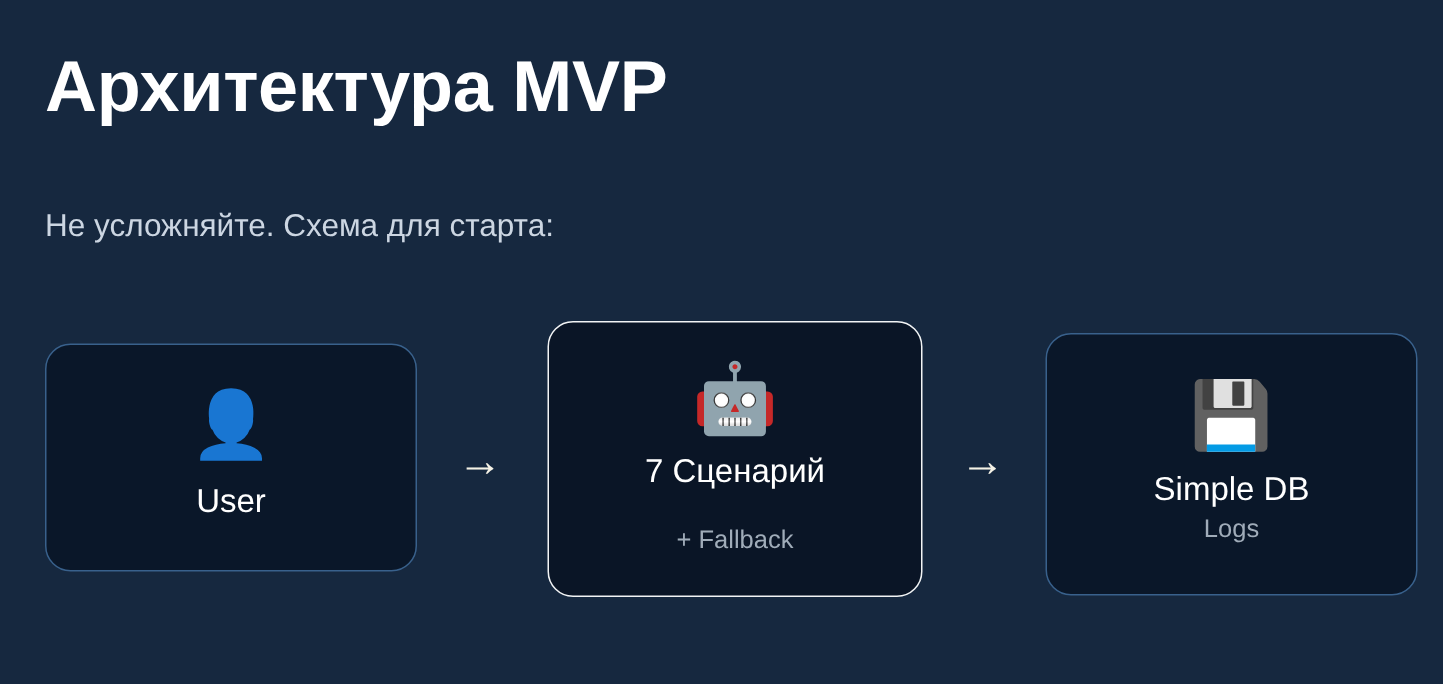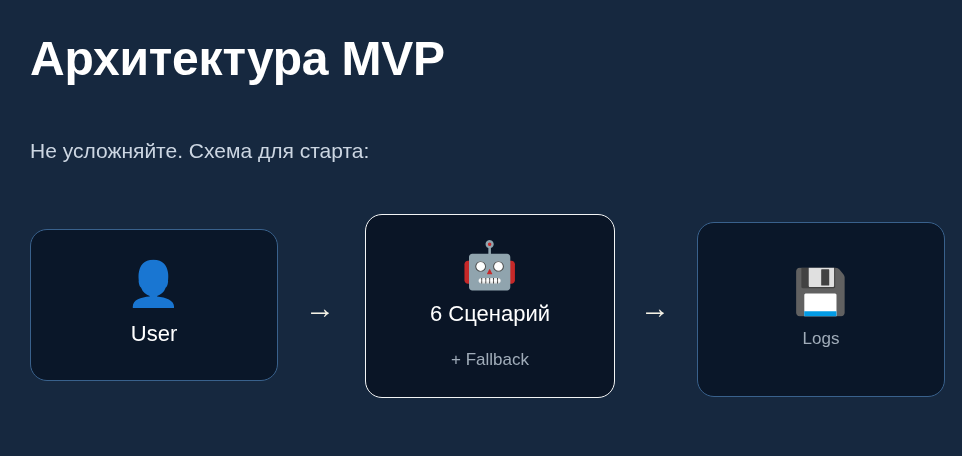--- a/index.html
+++ b/index.html
@@ -128,25 +128,26 @@
 
     <div class="card" id="card-user">
       <span class="card-icon">👤</span>
       <span class="card-title">User</span>
     </div>
 
     <div class="arrow" id="arrow-1">→</div>
 
     <div class="card accent" id="card-scenario">
       <span class="card-icon">🤖</span>
-      <span class="card-title">6 Сценарий</span>
+      <span class="card-title">7 Сценарий</span>
       <span class="card-sub">+ Fallback</span>
     </div>
 
     <div class="arrow" id="arrow-2">→</div>
 
     <div class="card" id="card-db">
       <span class="card-icon">💾</span>
+      <span class="card-title">Simple DB</span>
       <span class="card-sub">Logs</span>
     </div>
 
   </div>
 </div>
 
 </body></html>

